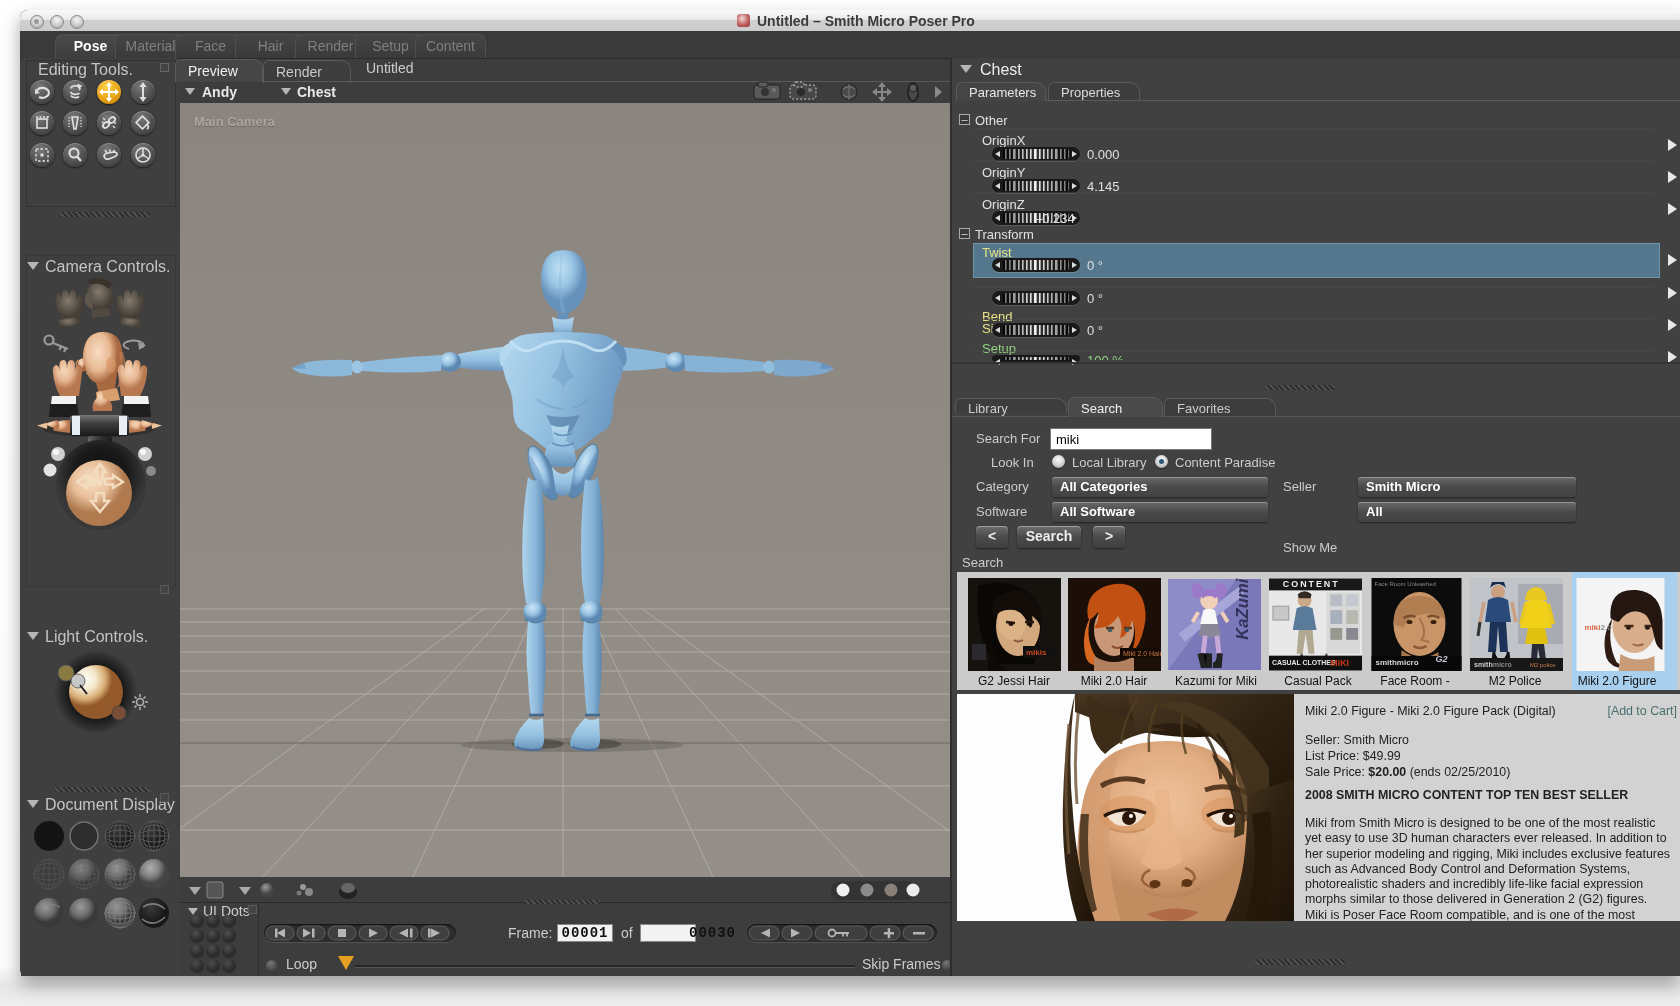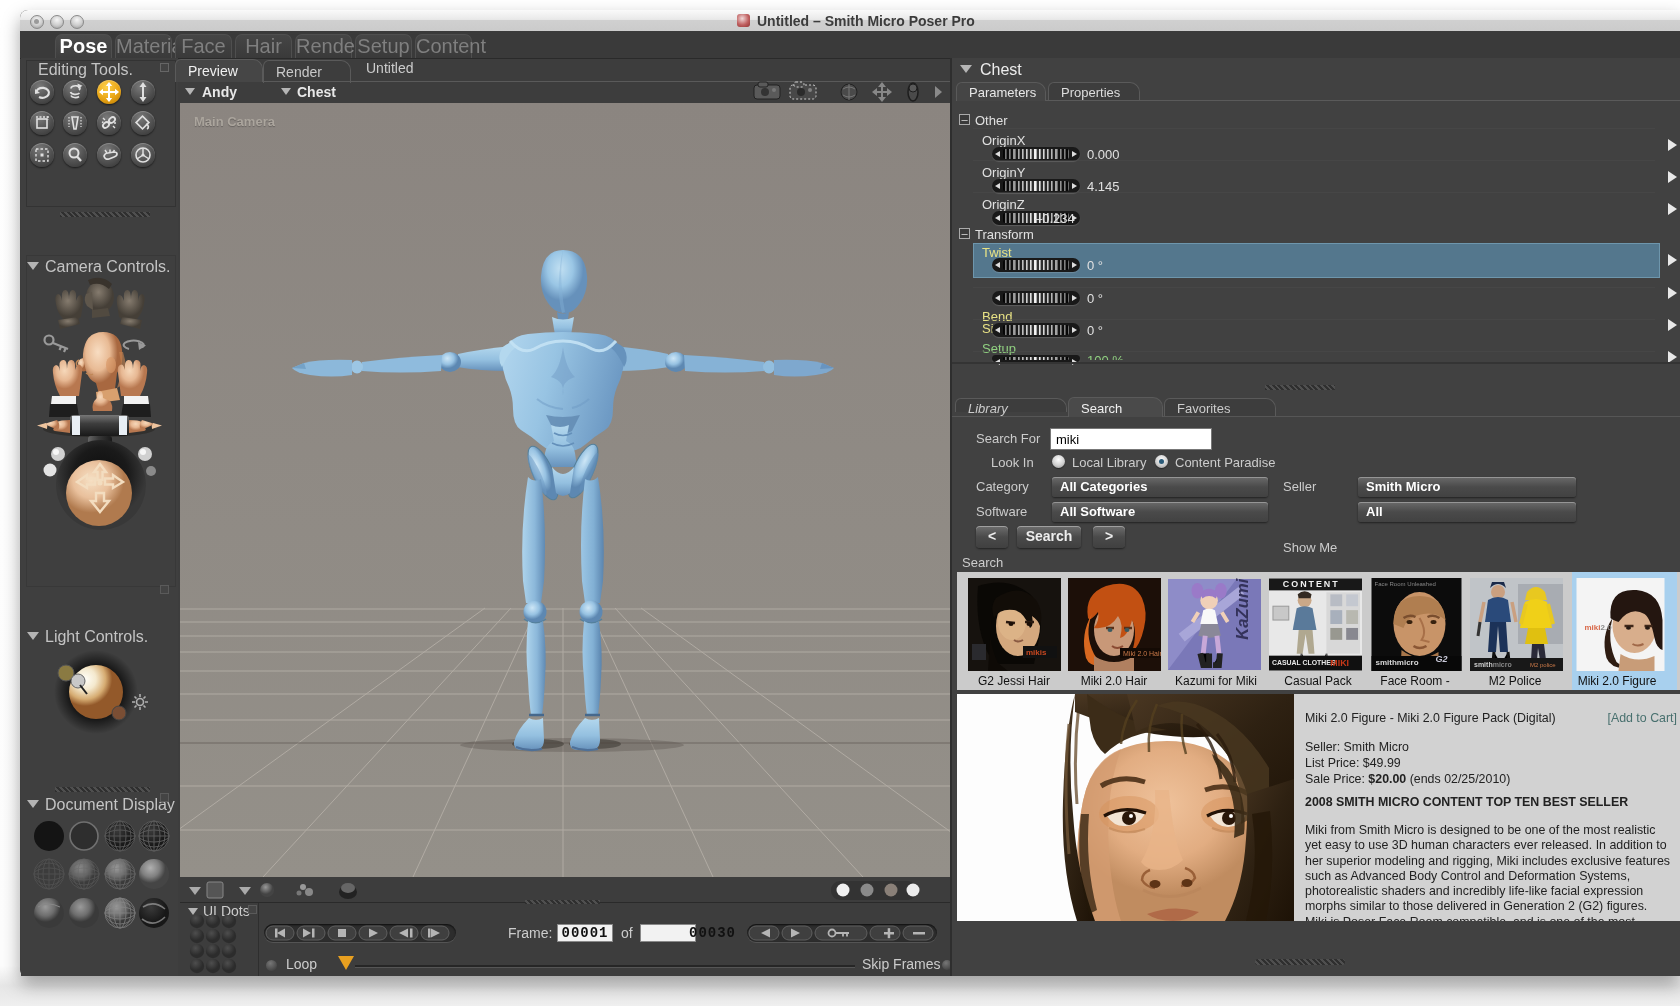--- a/index.html
+++ b/index.html
@@ -14,23 +14,23 @@
  background:linear-gradient(#fafafa,#e9e9e9 45%,#d0d0d0 50%,#cbcbcb);
  border-bottom:1px solid #8a8a8a;}
 .tl{position:absolute;top:5px;width:14px;height:14px;border-radius:50%;
  background:radial-gradient(circle at 50% 32%,#f5f5f5,#cdcdcd 55%,#949494);
  border:1.5px solid #8a8a8a;box-sizing:border-box;}
 #title{position:absolute;top:13px;left:757px;color:#3c3c3c;font-size:14px;font-weight:bold;}
 #appicon{position:absolute;top:14px;left:737px;width:13px;height:13px;border-radius:3px;
  background:radial-gradient(circle at 40% 35%,#f0d8d8,#c06060 55%,#903030);}
 
 #tabbar{position:absolute;left:0;top:21px;width:100%;height:27px;background:#3a3a3a;border-bottom:1px solid #2a2a2a;}
-.ptab{position:absolute;top:3px;height:24px;width:57px;border-radius:7px 7px 0 0;
+.ptab{position:absolute;top:3px;height:24px;width:71px;border-radius:7px 7px 0 0;
  background:linear-gradient(#454545,#3a3a3a);border:1px solid #4f4f4f;border-bottom:none;
- box-sizing:border-box;text-align:center;line-height:23px;font-size:20px;color:#7f7f7f;}
+ box-sizing:border-box;text-align:center;line-height:23px;font-size:14px;color:#7f7f7f;}
 .ptab.act{background:linear-gradient(#4a4a4a,#3e3e3e);color:#fff;font-weight:bold;}
 .sect-title{color:#c4c4c4;font-size:16px;}
 .tri{display:inline-block;width:0;height:0;border-left:6px solid transparent;border-right:6px solid transparent;border-top:8px solid #b5b5b5;vertical-align:middle;}
 .hatch{background:repeating-linear-gradient(45deg,#2f2f2f 0 2px,#4f4f4f 2px 4px);}
 
 .tbtn{position:absolute;width:24px;height:24px;border-radius:50%;
  background:radial-gradient(circle at 40% 28%,#7a7a7a,#505050 55%,#323232);
  box-shadow:0 1px 2px rgba(0,0,0,.6), inset 0 1px 1px rgba(255,255,255,.25);}
 .tbtn svg{position:absolute;left:0;top:0;}
 .tbtn.sel{background:radial-gradient(circle at 40% 30%,#ffd24d,#e8a414 55%,#b87700);}
@@ -722,21 +722,21 @@
 <div class="rarrow" style="left:1668px;top:171px;"></div>
 <div class="rarrow" style="left:1668px;top:203px;"></div>
 <div class="rarrow" style="left:1668px;top:254px;"></div>
 <div class="rarrow" style="left:1668px;top:287px;"></div>
 <div class="rarrow" style="left:1668px;top:319px;"></div>
 <div class="rarrow" style="left:1668px;top:351px;"></div>
 
 <div class="abs" style="left:952px;top:362px;width:728px;height:2px;background:#343434;"></div>
 <div class="abs hatch" style="left:1265px;top:385px;width:70px;height:5px;"></div>
 
-<div class="ctab" style="left:955px;top:398px;width:112px;height:14px;font-size:13px;padding-top:2px;color:#ccc;font-style:italic;">Library</div>
+<div class="ctab" style="left:955px;top:398px;width:112px;height:14px;font-size:13px;padding-top:2px;color:#ccc;">Library</div>
 <div class="ctab" style="left:1068px;top:397px;width:95px;height:20px;background:#4a4a4a;color:#f0f0f0;font-size:13px;padding-top:3px;z-index:2;">Search</div>
 <div class="ctab" style="left:1164px;top:398px;width:112px;height:19px;font-size:13px;padding-top:2px;color:#ccc;">Favorites</div>
 <div class="abs" style="left:952px;top:416px;width:728px;height:1px;background:#565656;"></div>
 
 <div class="flabel" style="left:976px;top:431px;">Search For</div>
 <div class="abs" style="left:1050px;top:428px;width:162px;height:22px;background:#fff;border:1px solid #777;box-sizing:border-box;font-size:13px;color:#000;padding:3px 0 0 5px;">miki</div>
 <div class="flabel" style="left:991px;top:455px;">Look In</div>
 <div class="radio" style="left:1052px;top:455px;"></div>
 <div class="flabel" style="left:1072px;top:455px;">Local Library</div>
 <div class="radio on" style="left:1155px;top:455px;"></div>
@@ -935,21 +935,21 @@
 <path d="M200 12 q50 10 72 52 q14 28 12 66 l28 -16 l0 -40 q-30 -50 -74 -64 q-20 -6 -38 2 Z" fill="#4a3820" opacity=".8"></path>
 <path d="M180 6 q-14 20 -16 44 M200 10 q-10 22 -8 48 M225 20 q-2 20 4 40" stroke="#54401f" stroke-width="2.5" fill="none" opacity=".8"></path>
 <path d="M240 30 q20 22 24 55 M260 40 q16 20 18 48" stroke="#2a1b0c" stroke-width="3" fill="none" opacity=".8"></path>
 
 <path d="M290 100 L337 85 L337 227 L268 227 q16 -30 20 -70 q3 -32 2 -57 Z" fill="url(#hairg)"></path>
 <path d="M295 120 q8 50 -6 107 l20 0 q10 -50 4 -110 Z" fill="#241808" opacity=".85"></path>
 
 <path d="M255 60 q22 14 30 44 q4 18 2 36 l-10 4 q4 -40 -12 -64 q-8 -12 -10 -20 Z" fill="#3a2a16" opacity=".9"></path>
 <path d="M132 120 q-4 50 8 96 l-8 4 q-14 -48 -8 -100 Z" fill="#241808" opacity=".7"></path>
 </svg>
-<div style="position:absolute;left:348px;top:17px;width:372px;font-size:12.4px;color:#222;">
+<div style="position:absolute;left:348px;top:10px;width:372px;font-size:12.4px;color:#222;">
 <div>Miki 2.0 Figure - Miki 2.0 Figure Pack (Digital)<span style="float:right;color:#48706e;">[Add to Cart]</span></div>
 <div style="margin-top:15px;">Seller: Smith Micro</div>
 <div style="margin-top:2px;">List Price: $49.99</div>
 <div style="margin-top:2px;">Sale Price: <b>$20.00</b> (ends 02/25/2010)</div>
 <div style="margin-top:9px;font-weight:bold;">2008 SMITH MICRO CONTENT TOP TEN BEST SELLER</div>
 <div style="margin-top:14px;line-height:15.3px;white-space:nowrap;">Miki from Smith Micro is designed to be one of the most realistic<br>yet easy to use 3D human characters ever released. In addition to<br>her superior modeling and rigging, Miki includes exclusive features<br>such as Advanced Body Control and Deformation Systems,<br>photorealistic shaders and incredibly life-like facial expression<br>morphs similar to those delivered in Generation 2 (G2) figures.<br>Miki is Poser Face Room compatible, and is one of the most<br>advanced and versatile Poser characters released to date.</div>
 </div>
 </div>
 <div class="abs hatch" style="left:1255px;top:959px;width:90px;height:6px;border-radius:3px;"></div>
 

